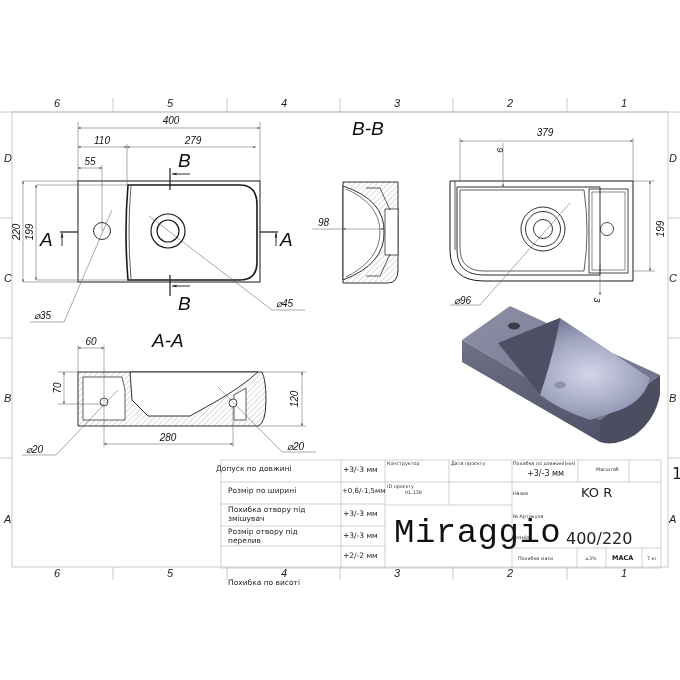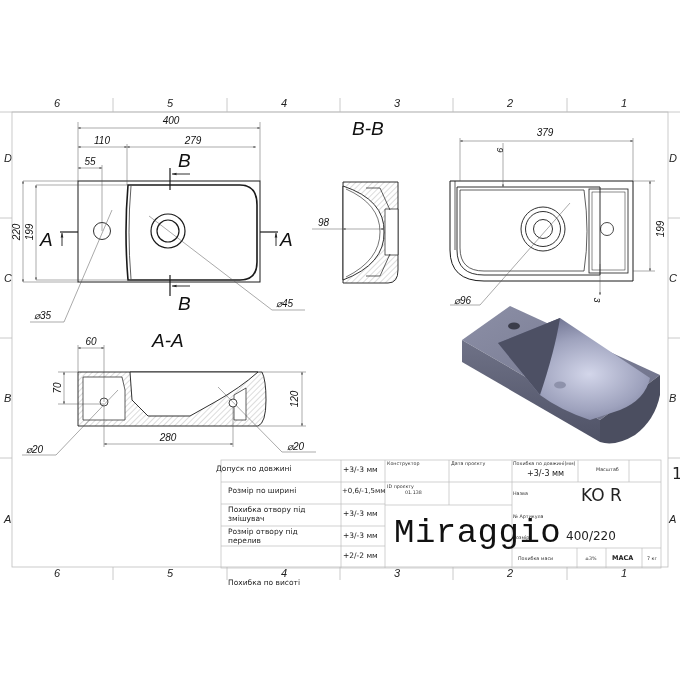--- a/index.html
+++ b/index.html
@@ -271,24 +271,24 @@
     <span class="tb-cell tb-tiny" style="left:451px;top:461px">Дата проєкту</span>
     <span class="tb-cell tb-tiny" style="left:387px;top:484px">ID проєкту</span>
     <span class="tb-cell tb-tiny" style="left:405px;top:490px">01.138</span>
 
     <span class="tb-cell tb-tiny" style="left:513px;top:461px">Похибка по довжині(мм)</span>
     <span class="tb-cell tb-val" style="left:527px;top:469px">+3/-3 мм</span>
     <span class="tb-cell tb-tiny" style="left:596px;top:467px">Масштаб</span>
     <span class="tb-cell" style="left:672px;top:464px;font-size:16px">1:10</span>
 
     <span class="tb-cell tb-tiny" style="left:513px;top:491px">Назва</span>
-    <span class="tb-cell" style="left:581px;top:485px;font-size:17px">KO R</span>
+    <span class="tb-cell" style="left:581px;top:485px;font-size:13px">KO R</span>
     <span class="tb-cell tb-tiny" style="left:513px;top:514px">№ Артикула</span>
     <span class="tb-cell tb-tiny" style="left:513px;top:535px">Розмір</span>
-    <span class="tb-cell" style="left:566px;top:529px;font-size:12px">400/220</span>
+    <span class="tb-cell" style="left:566px;top:529px;font-size:16px">400/220</span>
 
     <span class="tb-cell tb-tiny" style="left:518px;top:556px">Похибка маси</span>
     <span class="tb-cell tb-tiny" style="left:585px;top:556px">±3%</span>
     <span class="tb-cell" style="left:612px;top:554px;font-size:6.5px;font-weight:bold">МАСА</span>
     <span class="tb-cell tb-tiny" style="left:647px;top:556px">7 кг</span>
 
     <span class="tb-cell brand" style="left:386px;top:514px">Miraggio</span>
   </div>
 </div>
 

